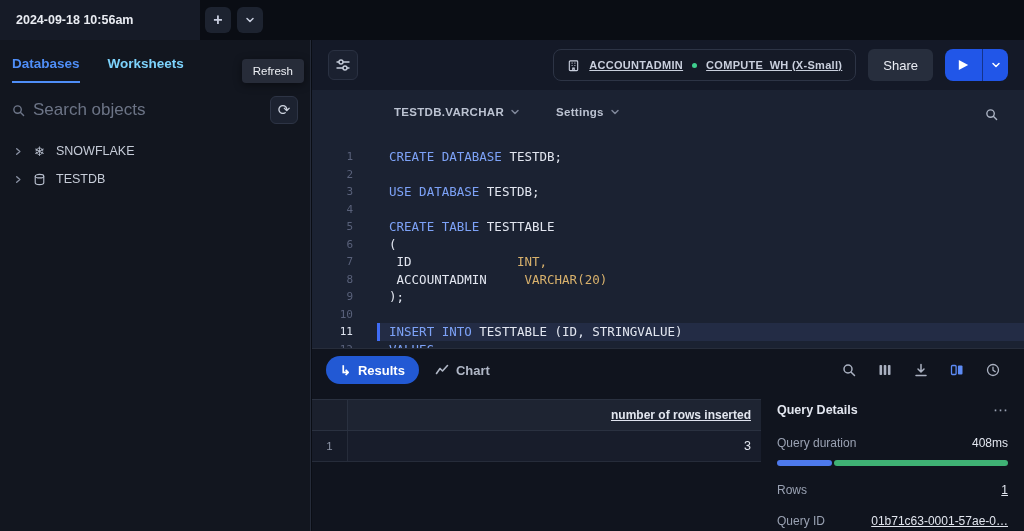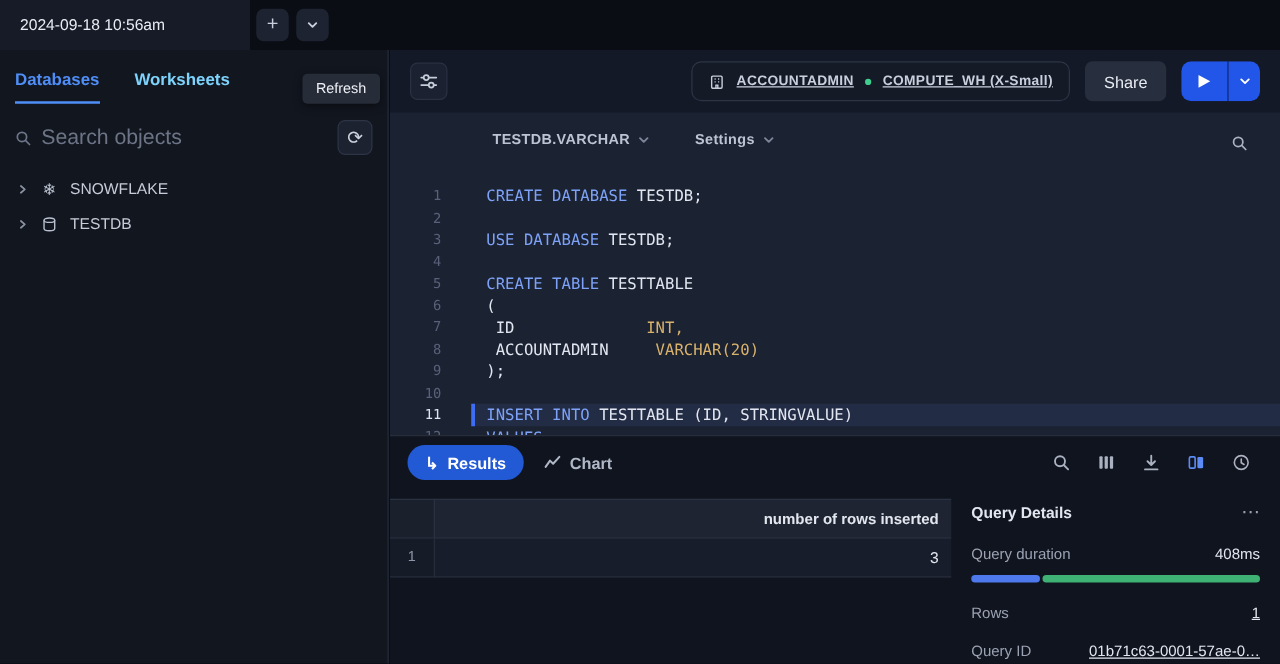--- a/index.html
+++ b/index.html
@@ -1,21 +1,21 @@
 <!DOCTYPE html>
 <html style="--accent-blue: #2259d4; --run-blue: #2156e8; --tab-blue: #4f8ef7; --green-dot: #3ecf8e; --bar-blue: #4d79ec; --bar-green: #3fb174; --kw-blue: #7da2f7; --type-gold: #d8b16c; --icon-active-blue: #5d8bf5;"><head>
 <meta charset="utf-8">
 <style>
   * { margin:0; padding:0; box-sizing:border-box; }
   html,body { width:1024px; height:531px; overflow:hidden; background:#0a0d14;
               font-family:"Liberation Sans",sans-serif; }
   .app { position:relative; width:1024px; height:531px; background:#0a0d14; overflow:hidden; color:#dfe3ee; }
 
   
-  .topbar { position:absolute; left:0; top:0; width:887px; height:40px; background:#0a0d14; }
+  .topbar { position:absolute; left:0; top:0; width:887px; height:40px; background:#0a0d14;font-weight:bold; }
   .ws-tab { position:absolute; left:0; top:0; width:200px; height:40px; background:#161b27;
             display:flex; align-items:center; padding:0 16px; font-size:12.5px; color:#e9ecf2; cursor:pointer; }
   .tab-btn { position:absolute; top:7px; width:26px; height:26px; border-radius:6px; background:#1d2330;
              color:#c8cede; display:flex; align-items:center; justify-content:center; cursor:pointer; }
   .tab-btn.plus { left:205px; font-size:16px; }
   .tab-btn.caret { left:237px; }
 
   
   .sidebar { position:absolute; left:0; top:40px; width:311px; height:491px; background:#12161f;
              border-right:1px solid #252b39; }
@@ -79,21 +79,21 @@
   .res-pill { height:28px; border-radius:15px; background:var(--accent-blue,#2259d4); color:#fff; display:flex;
               align-items:center; gap:7px; padding:0 14px; font-size:13px; font-weight:700; cursor:pointer; }
   .res-pill .arr { font-size:13px; }
   .chart-tab { display:flex; align-items:center; gap:7px; color:#b0b7c6; font-size:13px; font-weight:700; cursor:pointer; }
   .res-icons { margin-left:auto; display:flex; align-items:center; gap:22px; color:#aab1c1; padding-right:10px; }
   .res-icons > span { display:flex; cursor:pointer; }
   .res-icons .active-icon { color:var(--icon-active-blue,#5d8bf5); }
   .res-content { position:absolute; left:0; top:42px; right:0; bottom:0; display:flex; }
   .table-wrap { width:449px; flex:none; padding-top:8px; }
   .tbl-header, .tbl-row { display:flex; }
-  .tbl-header { height:32px; }
+  .tbl-header { height:32px;text-decoration:underline; }
   .tbl-row { height:31px; }
   .cellg { width:36px; flex:none; display:flex; align-items:center; justify-content:center; }
   .cellv { flex:1; display:flex; align-items:center; justify-content:flex-end; padding-right:10px; }
   .tbl-header .cellg { background:#1b202d; border:1px solid #2a3140; border-left:none; }
   .tbl-header .cellv { background:#1e2432; border-top:1px solid #2a3140; border-bottom:1px solid #2a3140;
                        color:#e2e6ef; font-size:12px; font-weight:700; }
   .tbl-row .cellg { background:#161b28; border-bottom:1px solid #262c3a; border-right:1px solid #262c3a;
                     color:#8d95a6; font-size:11.5px; }
   .tbl-row .cellv { background:#181d2b; border-bottom:1px solid #262c3a; color:#e2e6ef; font-size:12.5px; }
   .details { flex:1; padding:12px 16px 0 16px; }

